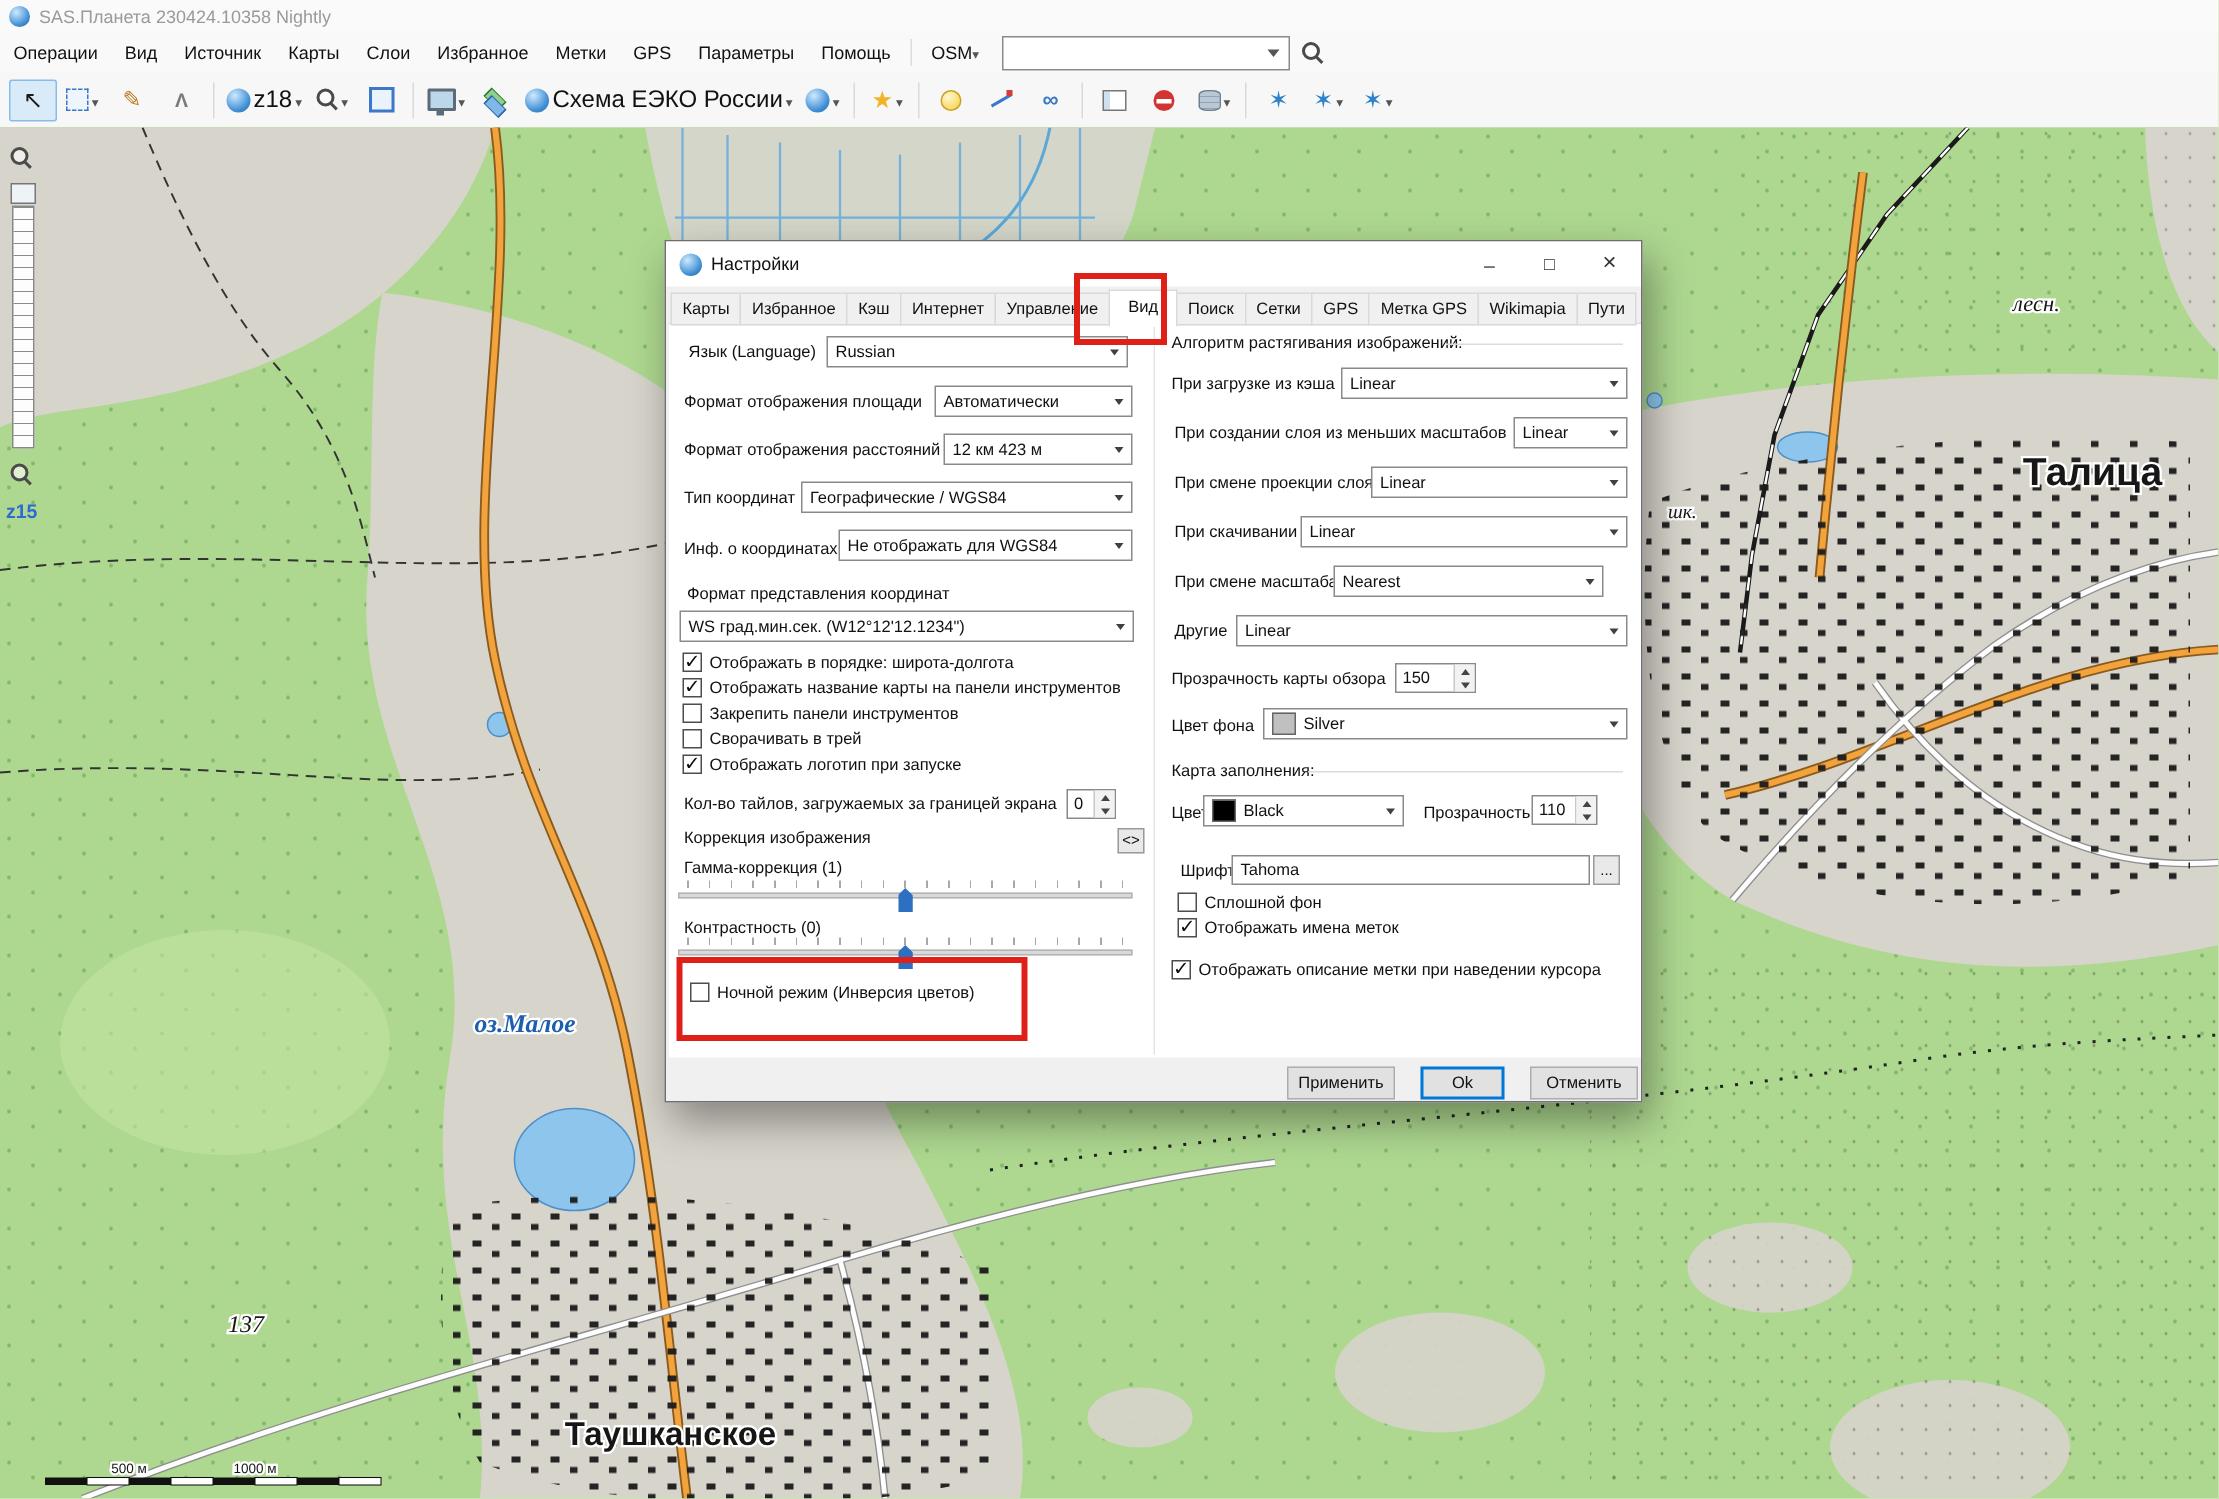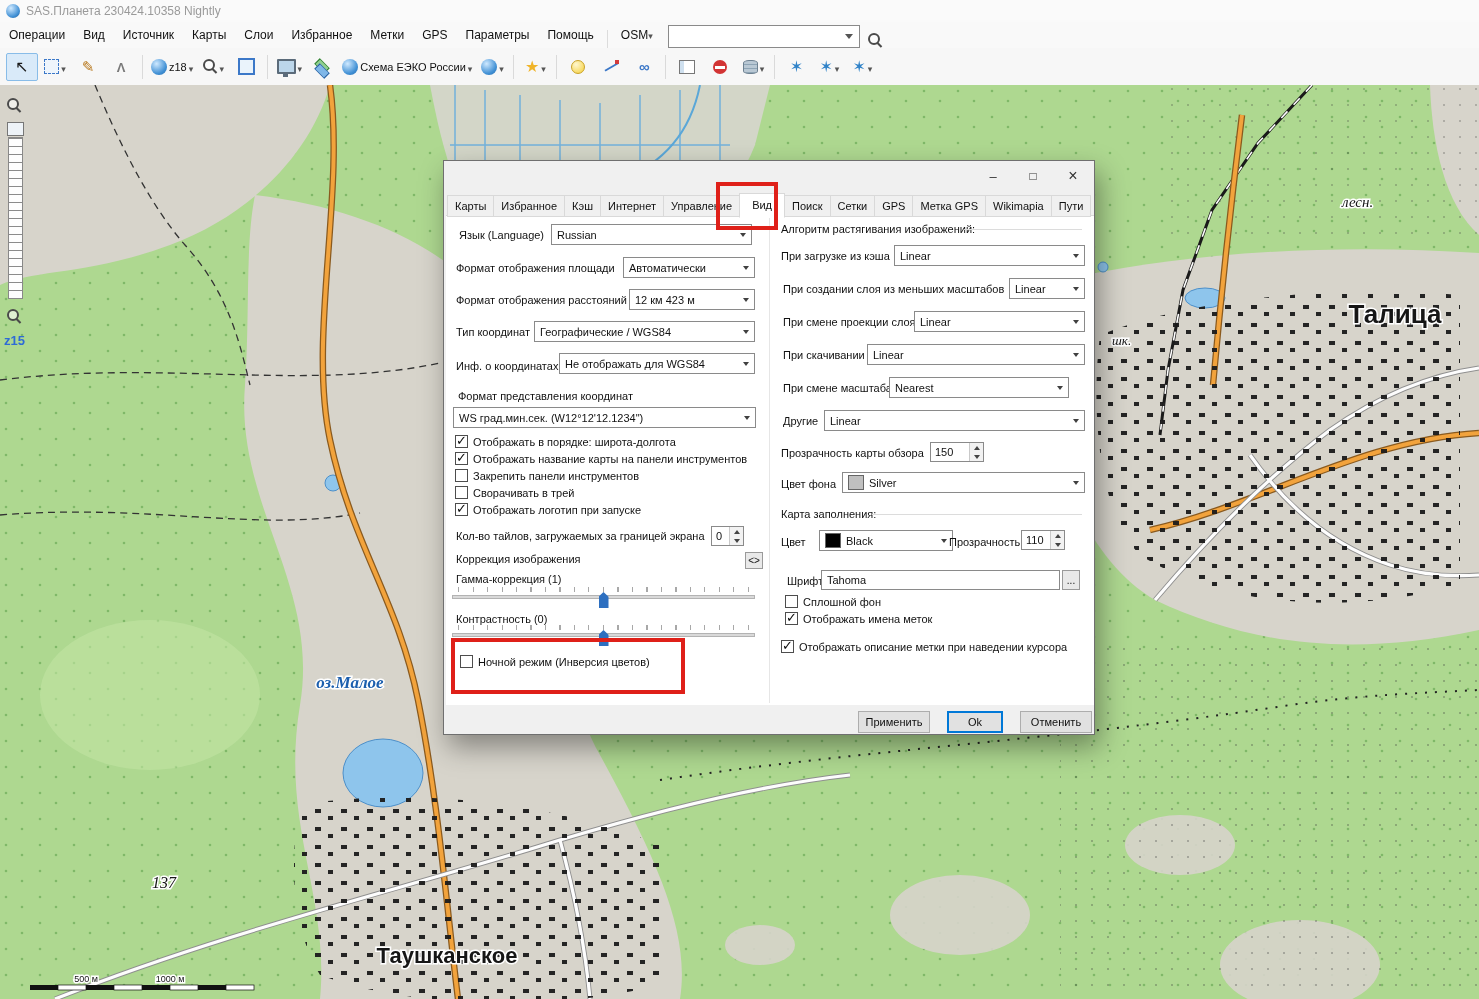--- a/index.html
+++ b/index.html
@@ -6,39 +6,39 @@
   body{width:1479px;height:999px;position:relative;overflow:hidden;
        font-family:"Liberation Sans","DejaVu Sans",sans-serif;background:#fff;color:#111}
 
   
   .titlebar{position:absolute;left:0;top:0;right:0;height:22px;background:#fafafa;
             display:flex;align-items:center;padding-left:6px;gap:6px}
   .titlebar .title{font-size:12px;color:#9a9a9a}
   .appicon{width:14px;height:14px;border-radius:50%;
            background:radial-gradient(circle at 35% 30%,#cfe9ff,#3f8fd4 65%,#23578c);flex:none}
   .menubar{position:absolute;left:0;top:22px;right:0;height:26px;background:#f9f9f9;
-           display:flex;align-items:flex-end;font-size:12px}
+           display:flex;align-items:center;font-size:12px}
   .menu-item{padding:0 9px;height:26px;display:flex;align-items:center;white-space:nowrap}
   .msep{width:1px;height:18px;background:#dcdcdc;margin:0 4px}
   .osm-combo{width:190px;height:21px;background:#fff;border:1px solid #8a8a8a;position:relative;margin-left:6px}
   .osm-combo::after{content:"";position:absolute;right:6px;top:8px;border:4px solid transparent;border-top:5px solid #555}
   .magicon{width:15px;height:15px;position:relative;display:inline-block}
   .magicon::before{content:"";position:absolute;left:0;top:0;width:8px;height:8px;border:2px solid #4a4a4a;
                    border-radius:50%;background:rgba(255,255,255,.6)}
   .magicon::after{content:"";position:absolute;left:10px;top:9px;width:6px;height:2px;background:#4a4a4a;
                   transform:rotate(45deg);transform-origin:0 0}
   .menubar .searchbtn{margin-left:8px}
 
   .toolbar{position:absolute;left:0;top:48px;right:0;height:37px;background:#f7f7f7;
            border-bottom:1px solid #e2e2e2;display:flex;align-items:center;padding-left:6px;gap:1px}
   .tbtn{min-width:26px;height:26px;display:flex;align-items:center;justify-content:center;
         border:1px solid transparent;border-radius:2px;padding:0 2px;gap:2px}
   .tbtn.active{background:#d9eaf9;border-color:#88bce8}
   .tsep{width:1px;height:24px;background:#dadada;margin:0 4px;flex:none}
-  .tlabel{font-size:11px;white-space:nowrap}
+  .tlabel{font-size:16px;white-space:nowrap}
 
   .g-arrow::before{content:"↖";font-size:16px;color:#1a1a1a}
   .g-pencil::before{content:"✎";font-size:15px;color:#b8791f}
   .g-caliper::before{content:"Λ";font-size:13px;color:#7a7a7a;font-weight:bold}
   .g-star::before{content:"★";font-size:16px;color:#f0b429}
   .g-link::before{content:"∞";font-size:15px;color:#3c78c8;font-weight:bold}
   .g-sat::before{content:"✶";font-size:16px;color:#2f82c8}
   .g-dd::before{content:"▾";font-size:9px;color:#555}
   .i-sel{width:13px;height:13px;border:1px dashed #3c78c8;background:#eef5fc}
   .i-globe{width:16px;height:16px;border-radius:50%;
@@ -358,20 +358,24 @@
     </g>
   </svg>
 
   <span class="magicon sidemag1"></span>
   <div class="zoomruler"></div>
   <span class="magicon sidemag2"></span>
   <span class="zlabel">z15</span>
 </div>
 
 <div class="dialog">
+  <div class="dlg-title">
+    <span class="appicon" style="width:15px;height:15px"></span>
+    <span>Настройки</span>
+  </div>
   <div class="dlg-ctrls">
     <div class="dlg-ctrl g-min"></div>
     <div class="dlg-ctrl g-max"></div>
     <div class="dlg-ctrl g-close"></div>
   </div>
 
   <div class="tabs">
     <div class="tab">Карты</div>
     <div class="tab">Избранное</div>
     <div class="tab">Кэш</div>
@@ -516,21 +520,21 @@
   <div class="lbl" style="left:337px;top:317px">Цвет фона</div>
   <div class="combo" style="left:398px;top:311px;width:243px">
     <span class="swatch" style="background: rgb(192, 192, 192);"></span>
     <span>Silver</span>
   </div>
 
   <div class="lbl" style="left:337px;top:347px">Карта заполнения:</div>
   <div class="hline" style="left:428px;top:353px;width:210px"></div>
 
   <div class="lbl" style="left:337px;top:375px">Цвет</div>
-  <div class="combo" style="left:375px;top:369px;width:134px">
+  <div class="combo" style="left:358px;top:369px;width:134px">
     <span class="swatch" style="background: rgb(0, 0, 0);"></span>
     <span>Black</span>
   </div>
   <div class="lbl" style="left:505px;top:375px">Прозрачность</div>
   <div class="spin" style="left:577px;top:369px;width:44px">
     <div class="val">110</div>
     <div class="btns">
         <div class="up"></div>
         <div class="down"></div>
       </div>

